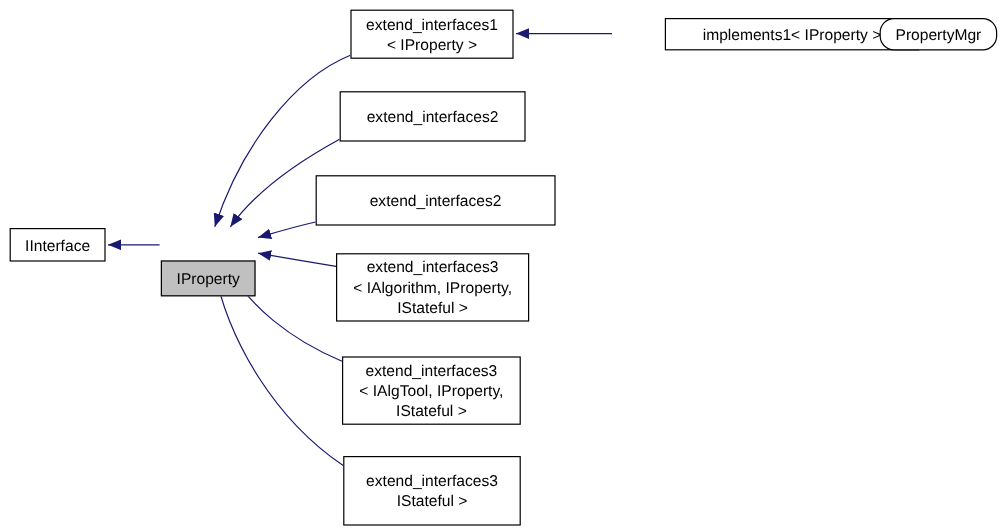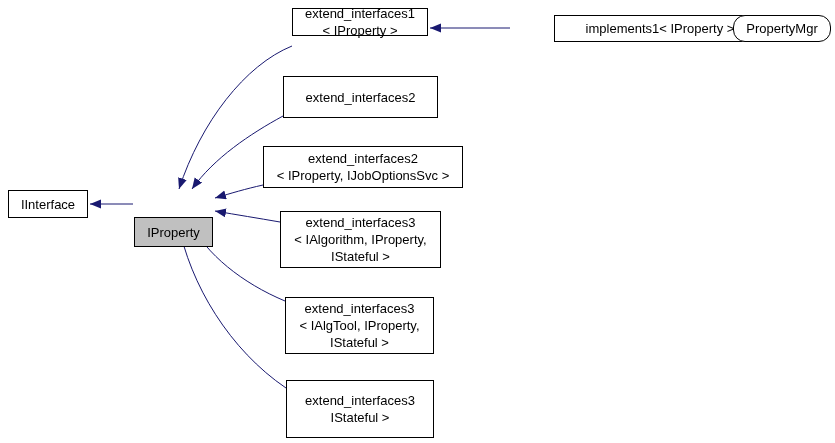--- a/index.html
+++ b/index.html
@@ -31,21 +31,21 @@
     justify-content: center;
     text-align: center;
     white-space: nowrap;
     z-index: 1;
     cursor: pointer;
   }
   .node span { display: block; }
   
   .n-iinterface   { left: 8px;   top: 190px; width: 80px;  height: 28px; }
   .n-iproperty    { left: 134px; top: 190px; width: 79px;  height: 30px; margin-top: 27px; }
-  .n-extend1      { left: 292px; top: 8px;   width: 136px; height: 28px; }
+  .n-extend1      { left: 292px; top: 8px;   width: 136px; height: 41px; }
   .n-implements1  { left: 510px; top: 15px;  width: 212px; height: 27px; margin-left: 44px; }
   .n-propertymgr  { left: 733px; top: 15px;  width: 98px;  height: 27px; border-radius: 12px; }
   .n-extend2a     { left: 283px; top: 76px;  width: 155px; height: 42px; }
   .n-extend2b     { left: 263px; top: 146px; width: 200px; height: 42px; }
   .n-extend3a     { left: 280px; top: 211px; width: 161px; height: 57px; }
   .n-extend3b     { left: 285px; top: 297px; width: 149px; height: 57px; }
   .n-extend3c     { left: 286px; top: 380px; width: 148px; height: 58px; }
   .arrow { fill: none; stroke-width: 1; }
 </style>
 </head>
@@ -90,21 +90,20 @@
   <div class="node n-propertymgr" style="border-color: rgb(0, 0, 0);">
     <span>PropertyMgr</span>
   </div>
 
   <div class="node n-extend2a" style="border-color: rgb(0, 0, 0);">
     <span>extend_interfaces2</span>
   </div>
 
   <div class="node n-extend2b" style="border-color: rgb(0, 0, 0);">
     <span>extend_interfaces2</span>
-    <span>&lt; IProperty, IJobOptionsSvc &gt;</span>
   </div>
 
   <div class="node n-extend3a" style="border-color: rgb(0, 0, 0);">
     <span>extend_interfaces3</span>
     <span>&lt; IAlgorithm, IProperty,</span>
     <span>IStateful &gt;</span>
   </div>
 
   <div class="node n-extend3b" style="border-color: rgb(0, 0, 0);">
     <span>extend_interfaces3</span>

